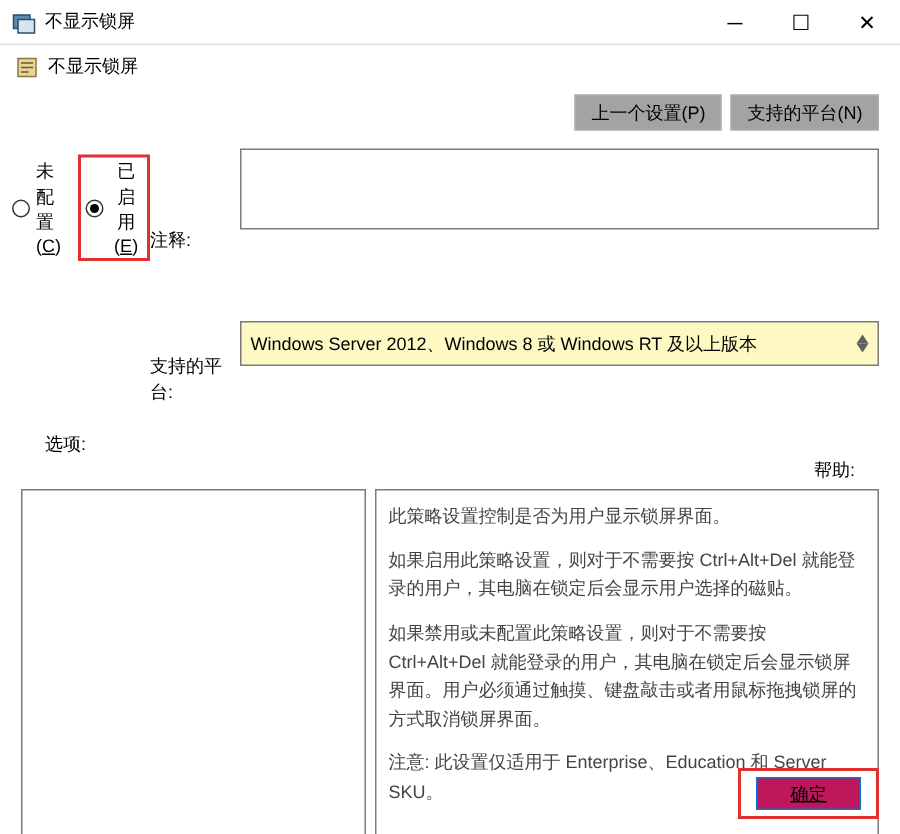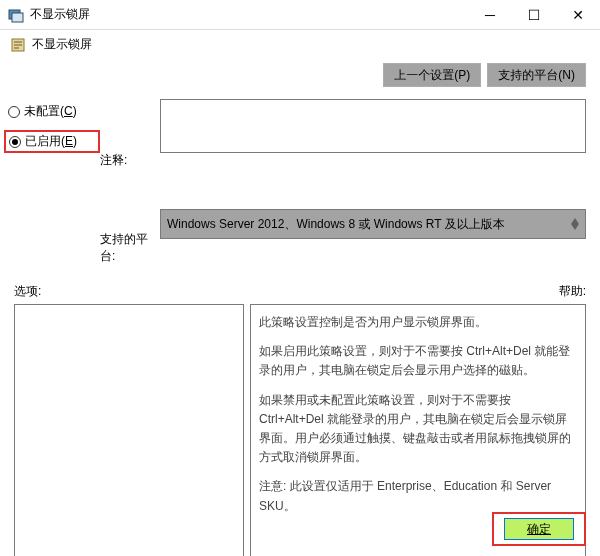--- a/index.html
+++ b/index.html
@@ -7,45 +7,45 @@
     .titlebar { height:30px; border-bottom:1px solid #ddd; display:flex; align-items:center; padding-left:8px; }
     .title-icon { width:16px; height:16px; margin-right:6px; display:flex; align-items:center; justify-content:center; }
     .title-text { flex:1; font-size:12px; }
     .win-btns { display:flex; height:100%; }
     .win-btn { width:44px; display:flex; align-items:center; justify-content:center; font-size:14px; font-family:sans-serif; cursor:default; }
     .subtitle { display:flex; align-items:center; padding:6px 10px; }
     .subtitle .sub-icon { width:16px; height:16px; margin-right:6px; }
     .topnav { display:flex; justify-content:flex-end; gap:6px; padding:4px 14px 10px; }
     .nav-btn { border:1px solid #adadad; background:#a3a3a3; padding:2px 10px; font-size:12px; min-width:96px; text-align:center; height:24px; display:flex; align-items:center; justify-content:center; cursor:default; }
     .config-row { display:flex; align-items:flex-start; padding:2px 14px 2px 8px; }
-    .radio-col { width:92px; display:flex; flex-direction:column; gap:10px; padding-top:4px; }
+    .radio-col { width:92px; display:flex; gap:10px; padding-top:4px; }
     .radio-item { display:flex; align-items:center; gap:4px; }
     .radio { width:12px; height:12px; border:1px solid #333; border-radius:50%; position:relative; flex-shrink:0; }
     .radio.sel::after { content:""; position:absolute; inset:2px; background:#000; border-radius:50%; }
-    .highlight { border:2px solid #e03030; padding:1px 3px; margin-left:-4px; }
+    .highlight { border:2px solid #e03030; padding:1px 3px; margin-left:-4px;text-align:center; }
     .lbl-col { width:60px; padding-top:5px;margin-top:48px; }
     .field-col { flex:1; }
     .comment-box { border:1px solid #7a7a7a; background:#fff; height:54px; width:100%; }
     .platforms-row { display:flex; align-items:center; padding:12px 14px 6px 100px; }
     .plat-label { width:60px;margin-top:48px; }
-    .plat-box { border:1px solid #7a7a7a; background:#a3a3a3; flex:1; padding:14px 6px; display:flex; align-items:center; justify-content:space-between; height:22px; }
+    .plat-box { border:1px solid #7a7a7a; background:#fef9c3; flex:1; padding:14px 6px; display:flex; align-items:center; justify-content:space-between; height:22px; }
     .plat-scroll { display:flex; flex-direction:column; gap:0; }
     .mini-tri { width:0; height:0; border-left:4px solid transparent; border-right:4px solid transparent; border-bottom:6px solid #606060; }
     .mini-tri.dn { transform:rotate(180deg); }
-    .headings { display:flex; padding:12px 14px 2px; }
+    .headings { display:flex; padding:12px 30px 2px;flex-direction:column; }
     .head-left { width:230px; }
     .head-right { flex:1;text-align:right; }
     .panes { display:flex; padding:2px 14px; gap:6px; height:284px; }
     .pane { border:1px solid #7a7a7a; background:#fff; }
     .pane-left { width:230px; }
     .pane-right { flex:1; padding:8px; font-size:12px; line-height:1.6; color:#444; overflow:hidden; }
     .pane-right p { margin-bottom:10px; }
     .footer { position:absolute; bottom:10px; right:14px; display:flex; }
     .ok-wrap { border:2px solid #e03030; padding:4px 10px; }
-    .btn { border:1px solid #0078d7; background:#bef264; padding:1px 22px; font-size:12px; height:22px; display:flex; align-items:center; justify-content:center; cursor:default;text-decoration:underline; }
+    .btn { border:1px solid #0078d7; background:#be185d; padding:1px 22px; font-size:12px; height:22px; display:flex; align-items:center; justify-content:center; cursor:default;text-decoration:underline; }
   </style>
 </head>
 <body>
 
 <div class="titlebar">
   <span class="title-icon">
     <svg width="16" height="16" viewBox="0 0 16 16">
         <rect x="1" y="3" width="11" height="9" fill="#5b8bb4" stroke="#2a4d6e"></rect>
         <rect x="4" y="6" width="11" height="9" fill="#d8e4ef" stroke="#2a4d6e"></rect>
       </svg>

